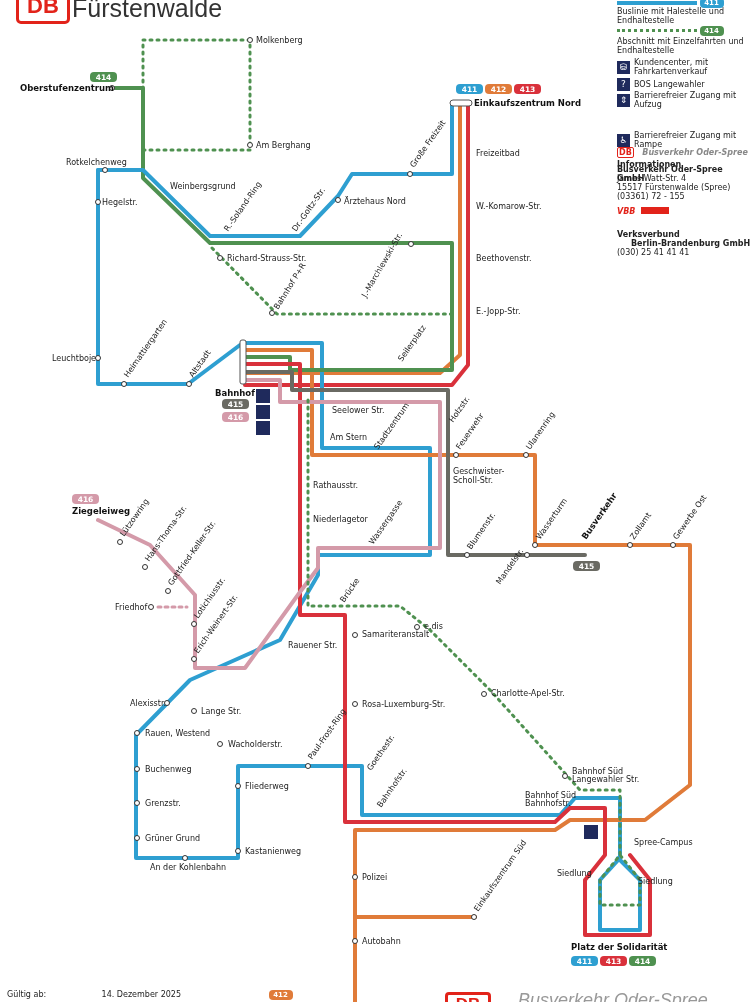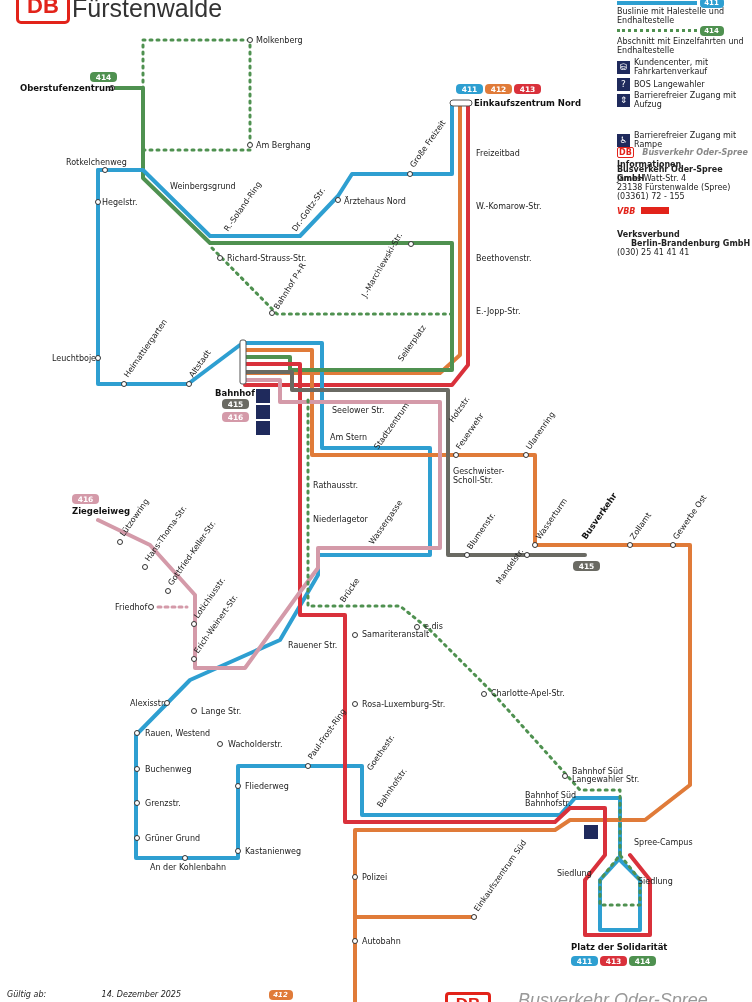--- a/index.html
+++ b/index.html
@@ -8,21 +8,21 @@
   .t{font-family:"DejaVu Sans",sans-serif;font-size:8px;fill:#222;}
   .tb{font-family:"DejaVu Sans",sans-serif;font-size:8.5px;font-weight:bold;fill:#111;}
   .badge-t{font-family:"DejaVu Sans",sans-serif;font-size:7.5px;fill:#fff;font-weight:bold;}
   .title{position:absolute;left:72px;top:-6px;font-family:"Liberation Sans",sans-serif;font-size:25px;color:#333;}
   .db-logo{position:absolute;left:16px;top:-10px;width:48px;height:28px;border:3px solid #e2231a;border-radius:5px;color:#e2231a;font-family:"Liberation Sans",sans-serif;font-weight:bold;font-size:22px;text-align:center;line-height:26px;}
   .legend{position:absolute;left:617px;top:0;width:135px;font-family:"DejaVu Sans",sans-serif;font-size:8px;color:#222;line-height:9px;}
   .legend .row{position:absolute;left:0;}
   .icon-sq{display:inline-block;width:13px;height:13px;background:#1f2a5c;color:#fff;font-size:9px;text-align:center;line-height:13px;vertical-align:middle;margin-right:4px;}
   .lbadge{display:inline-block;border-radius:4px;color:#fff;font-size:7px;font-weight:bold;text-align:center;width:24px;height:10px;line-height:10px;}
   .info-h{font-weight:bold;}
-  .footer{position:absolute;left:7px;top:990px;font-family:"DejaVu Sans",sans-serif;font-size:8px;color:#222;font-style:italic;}
+  .footer{position:absolute;left:7px;top:990px;font-family:"DejaVu Sans",sans-serif;font-size:8px;color:#222;}
   .footer span{display:inline-block;}
   .db-bottom{position:absolute;left:445px;top:992px;width:40px;height:22px;border:3px solid #e2231a;border-radius:4px;color:#e2231a;font-weight:bold;font-size:17px;text-align:center;line-height:20px;font-family:"Liberation Sans",sans-serif;}
   .bottom-brand{position:absolute;left:518px;top:990px;color:#999;font-style:italic;font-size:18px;font-family:"Liberation Sans",sans-serif;}
 </style>
 </head>
 <body>
 
 <div class="db-logo">DB</div>
 <div class="title">Fürstenwalde</div>
 
@@ -254,21 +254,21 @@
   <div class="row" style="top:78px;"><span class="icon-sq">?</span><span>BOS Langewahler</span></div>
   <div class="row" style="top:91px;"><span class="icon-sq">⇕</span><span style="display:inline-block;width:110px;vertical-align:middle;">Barrierefreier Zugang mit Aufzug</span></div>
   <div class="row" style="top:116px;margin-top:15px;"><span class="icon-sq">♿</span><span style="display:inline-block;width:110px;vertical-align:middle;">Barrierefreier Zugang mit Rampe</span></div>
   <div class="row info-h" style="top:137px;margin-top:23px;">Informationen</div>
   <div class="row" style="top:148px;">
     <span style="border:1.5px solid #e2231a;color:#e2231a;font-weight:bold;padding:0 1px;border-radius:2px;">DB</span>
     <span style="color:#888;font-style:italic;font-weight:bold;margin-left:6px;">Busverkehr Oder-Spree</span>
   </div>
   <div class="row info-h" style="top:165px;">Busverkehr Oder-Spree GmbH</div>
   <div class="row" style="top:174px;">James-Watt-Str. 4</div>
-  <div class="row" style="top:183px;">23138 Fürstenwalde (Spree)</div>
+  <div class="row" style="top:183px;">15517 Fürstenwalde (Spree)</div>
   <div class="row" style="top:192px;">(03361) 72 - 155</div>
   <div class="row" style="top:207px;color:#e2231a;font-weight:bold;font-style:italic;">
     <span>VBB</span>
     <span style="display:inline-block;width:28px;height:7px;background:#e2231a;margin-left:3px;"></span>
   </div>
   <div class="row info-h" style="top:230px;text-align:center;">Verksverbund</div>
   <div class="row info-h" style="top:239px;padding-left:14px;">Berlin-Brandenburg GmbH</div>
   <div class="row" style="top:248px;">(030) 25 41 41 41</div>
 </div>
 

